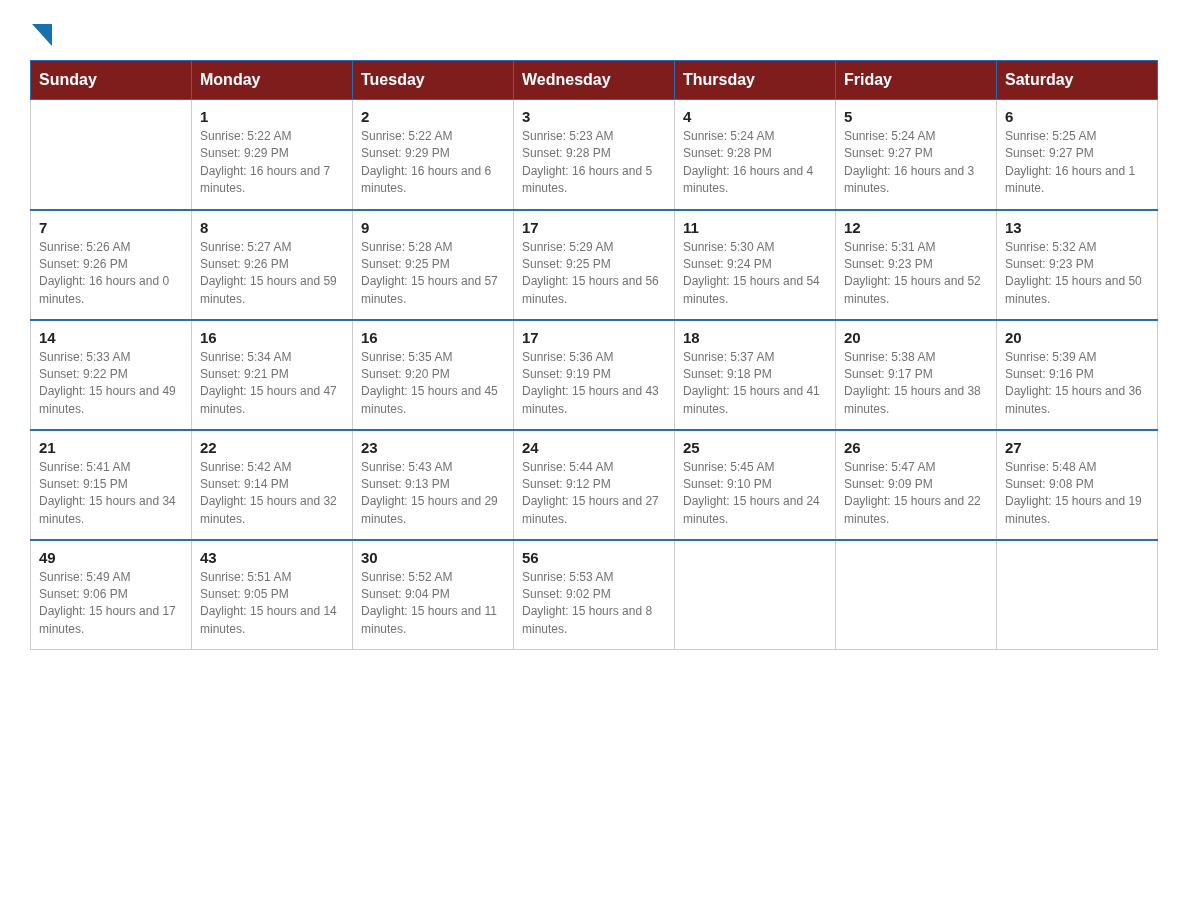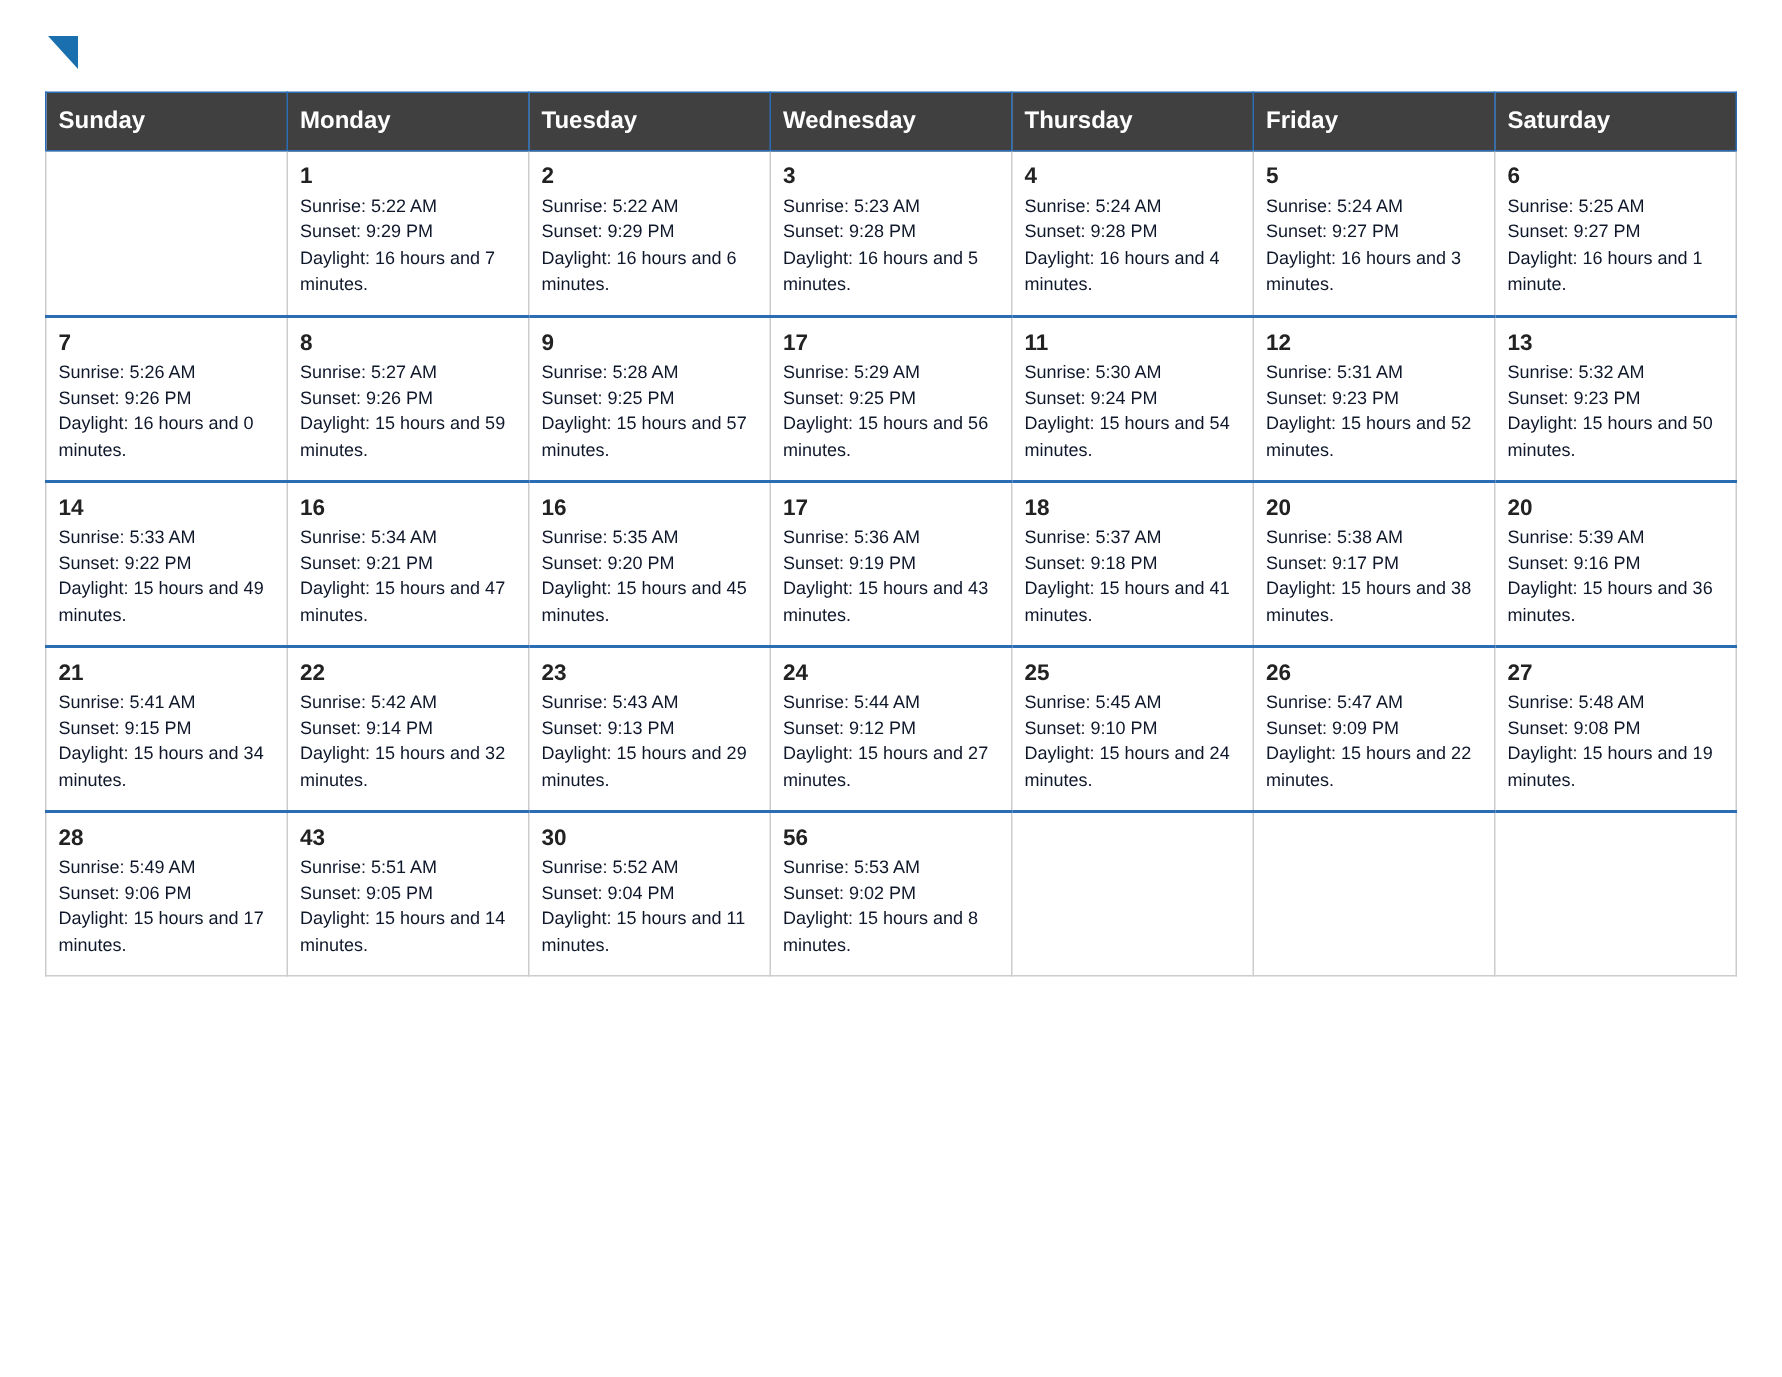--- a/index.html
+++ b/index.html
@@ -52,21 +52,21 @@
       font-size: 22px;
       color: #333;
       margin-top: 4px;
     }
     .calendar-table {
       width: 100%;
       border-collapse: collapse;
       margin-top: 10px;
     }
     .calendar-table thead tr th {
-      background-color: #404040;
+      background-color: #7f1d1d;
       color: #fff;
       font-size: 16px;
       font-weight: bold;
       padding: 10px 8px;
       text-align: left;
       border: 1px solid #2a6db5;
     }
     .calendar-table tbody tr td {
       vertical-align: top;
       padding: 8px 8px 10px 8px;
@@ -79,21 +79,21 @@
     }
     .day-num {
       font-size: 15px;
       font-weight: bold;
       color: #222;
       display: block;
       margin-bottom: 3px;
     }
     .day-info {
       font-size: 12px;
-      color: #0f172a;
+      color: #737373;
       line-height: 1.45;
     }
     .empty-cell {
       background: #fff;
     }
     tbody tr td:first-child {
       border-left: 1px solid #ccc;
     }
     .row-divider td {
       border-top: 2px solid #2a6db5 !important;
@@ -245,21 +245,21 @@
           <span class="day-num">26</span>
           <div class="day-info">Sunrise: 5:47 AM<br>Sunset: 9:09 PM<br>Daylight: 15 hours and 22 minutes.</div>
         </td>
         <td>
           <span class="day-num">27</span>
           <div class="day-info">Sunrise: 5:48 AM<br>Sunset: 9:08 PM<br>Daylight: 15 hours and 19 minutes.</div>
         </td>
       </tr>
       <tr class="row-divider">
         <td>
-          <span class="day-num">28</span>
+          <span class="day-num">49</span>
           <div class="day-info">Sunrise: 5:49 AM<br>Sunset: 9:06 PM<br>Daylight: 15 hours and 17 minutes.</div>
         </td>
         <td>
           <span class="day-num">43</span>
           <div class="day-info">Sunrise: 5:51 AM<br>Sunset: 9:05 PM<br>Daylight: 15 hours and 14 minutes.</div>
         </td>
         <td>
           <span class="day-num">30</span>
           <div class="day-info">Sunrise: 5:52 AM<br>Sunset: 9:04 PM<br>Daylight: 15 hours and 11 minutes.</div>
         </td>

